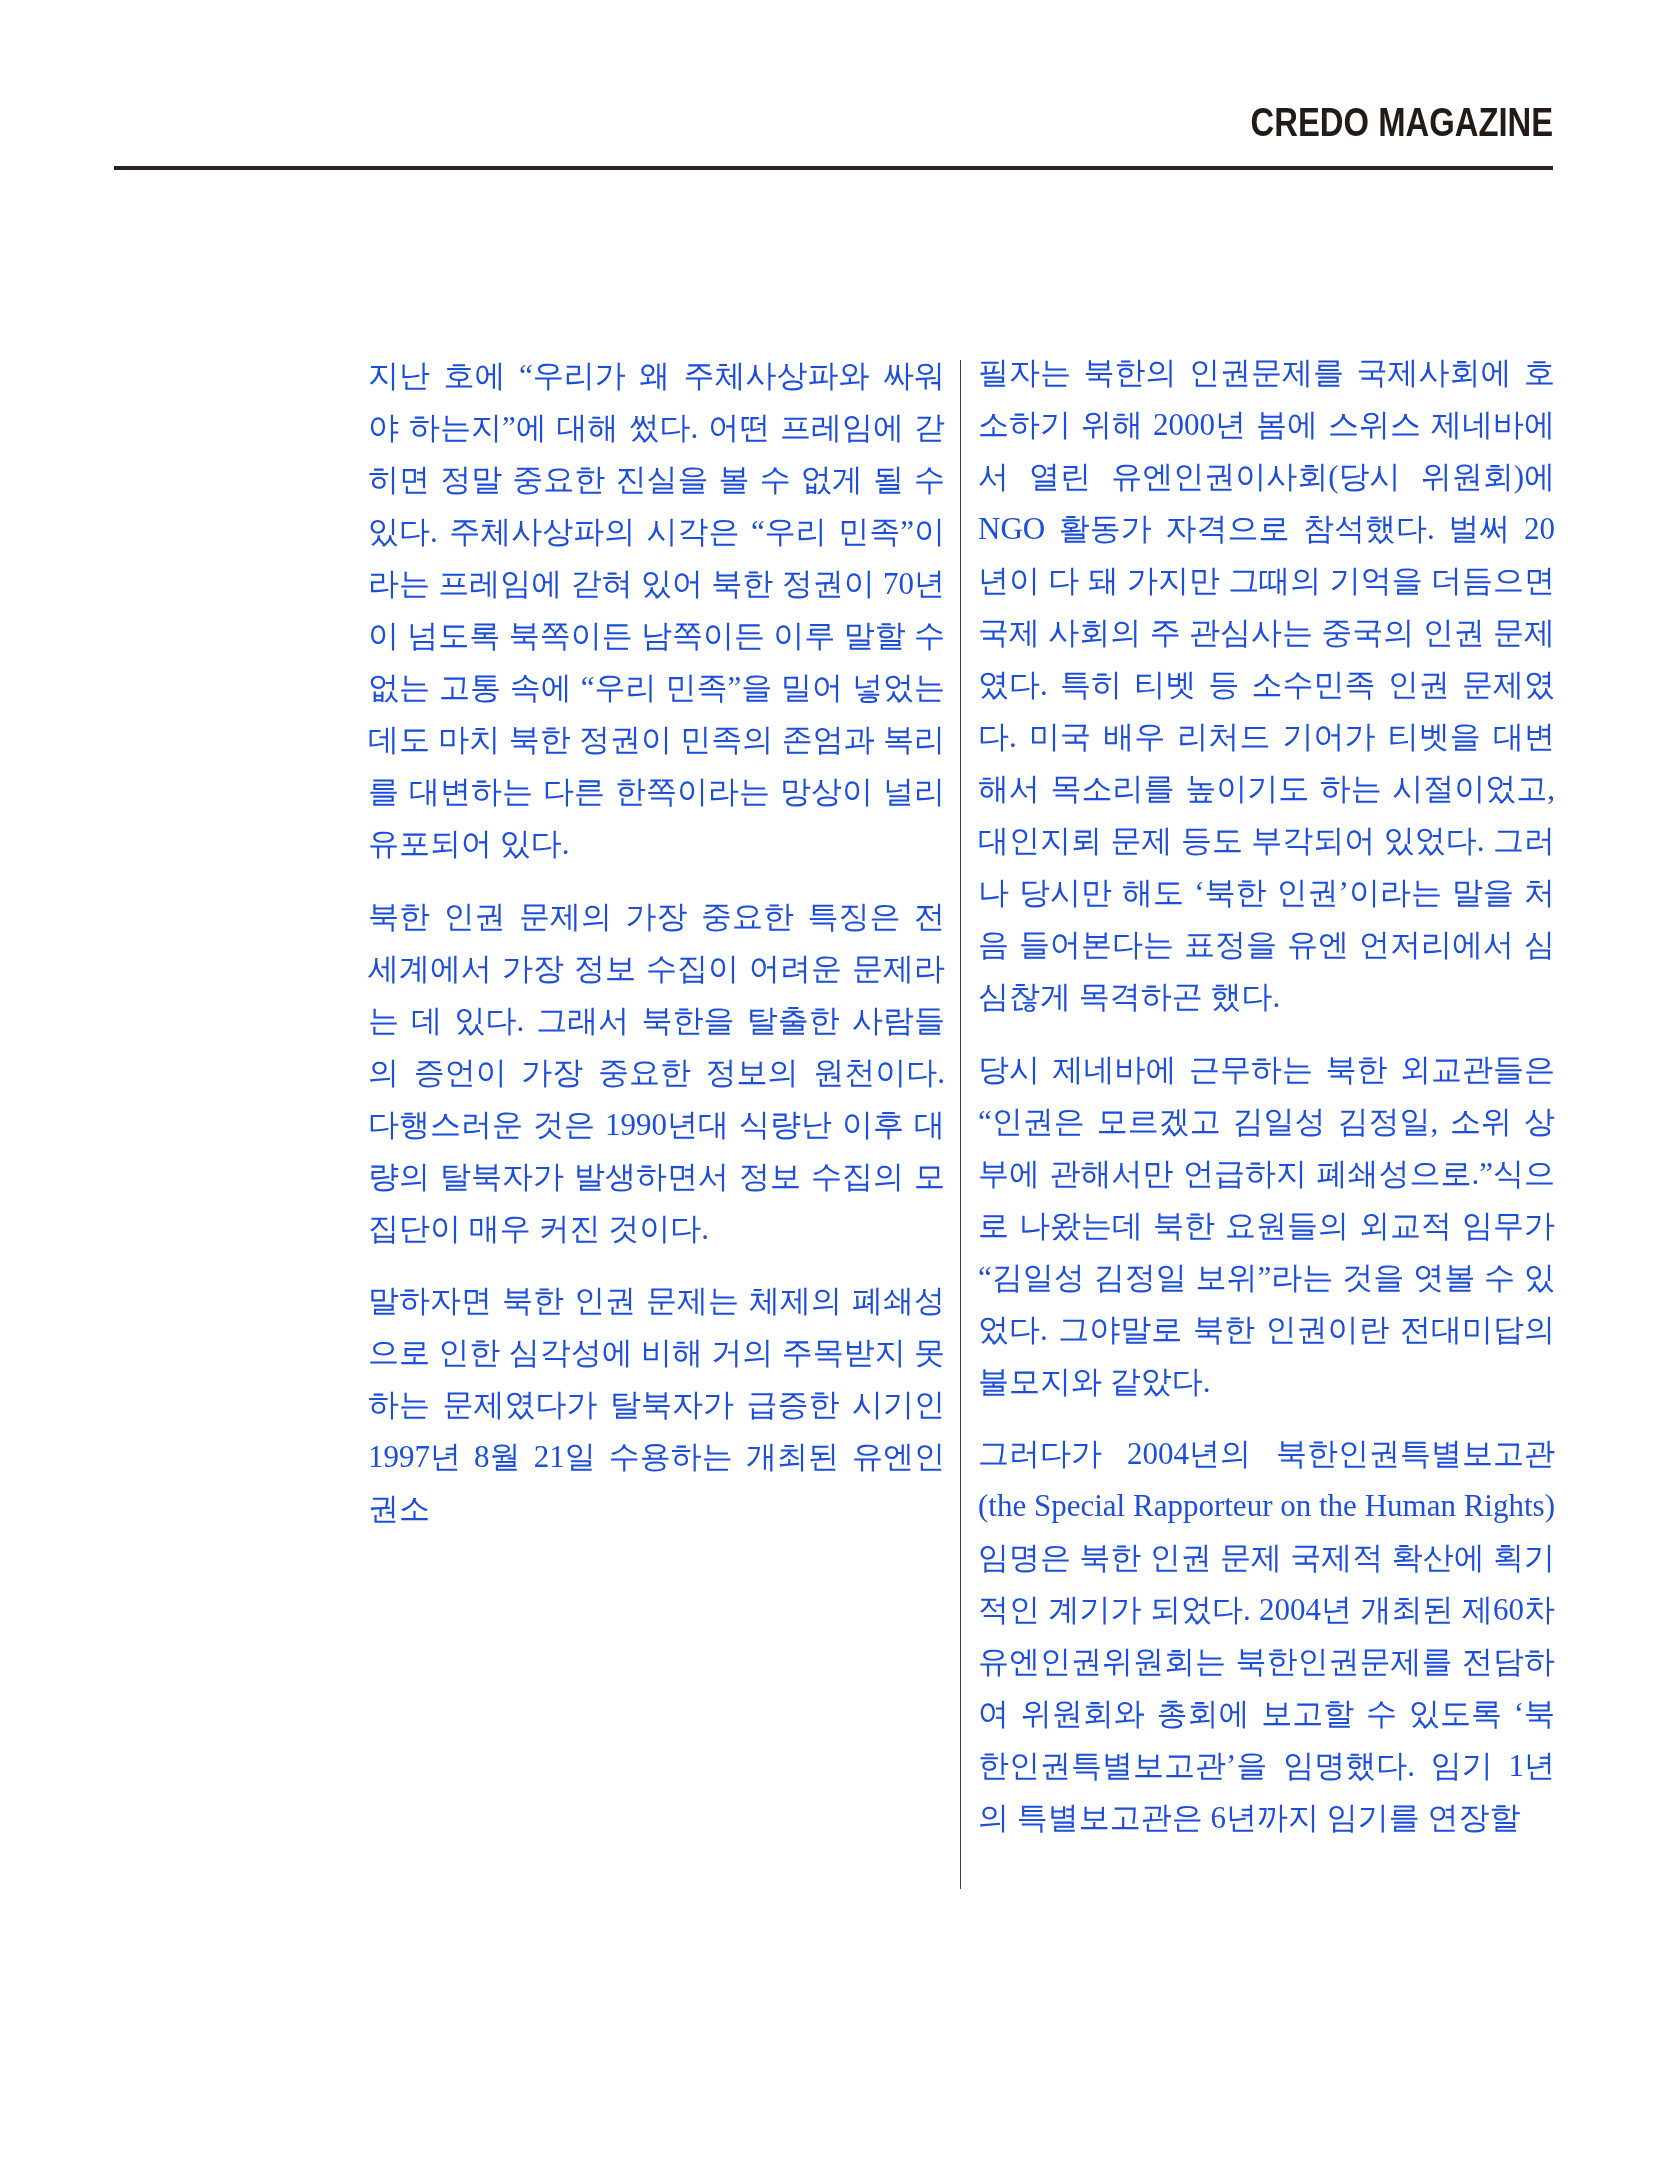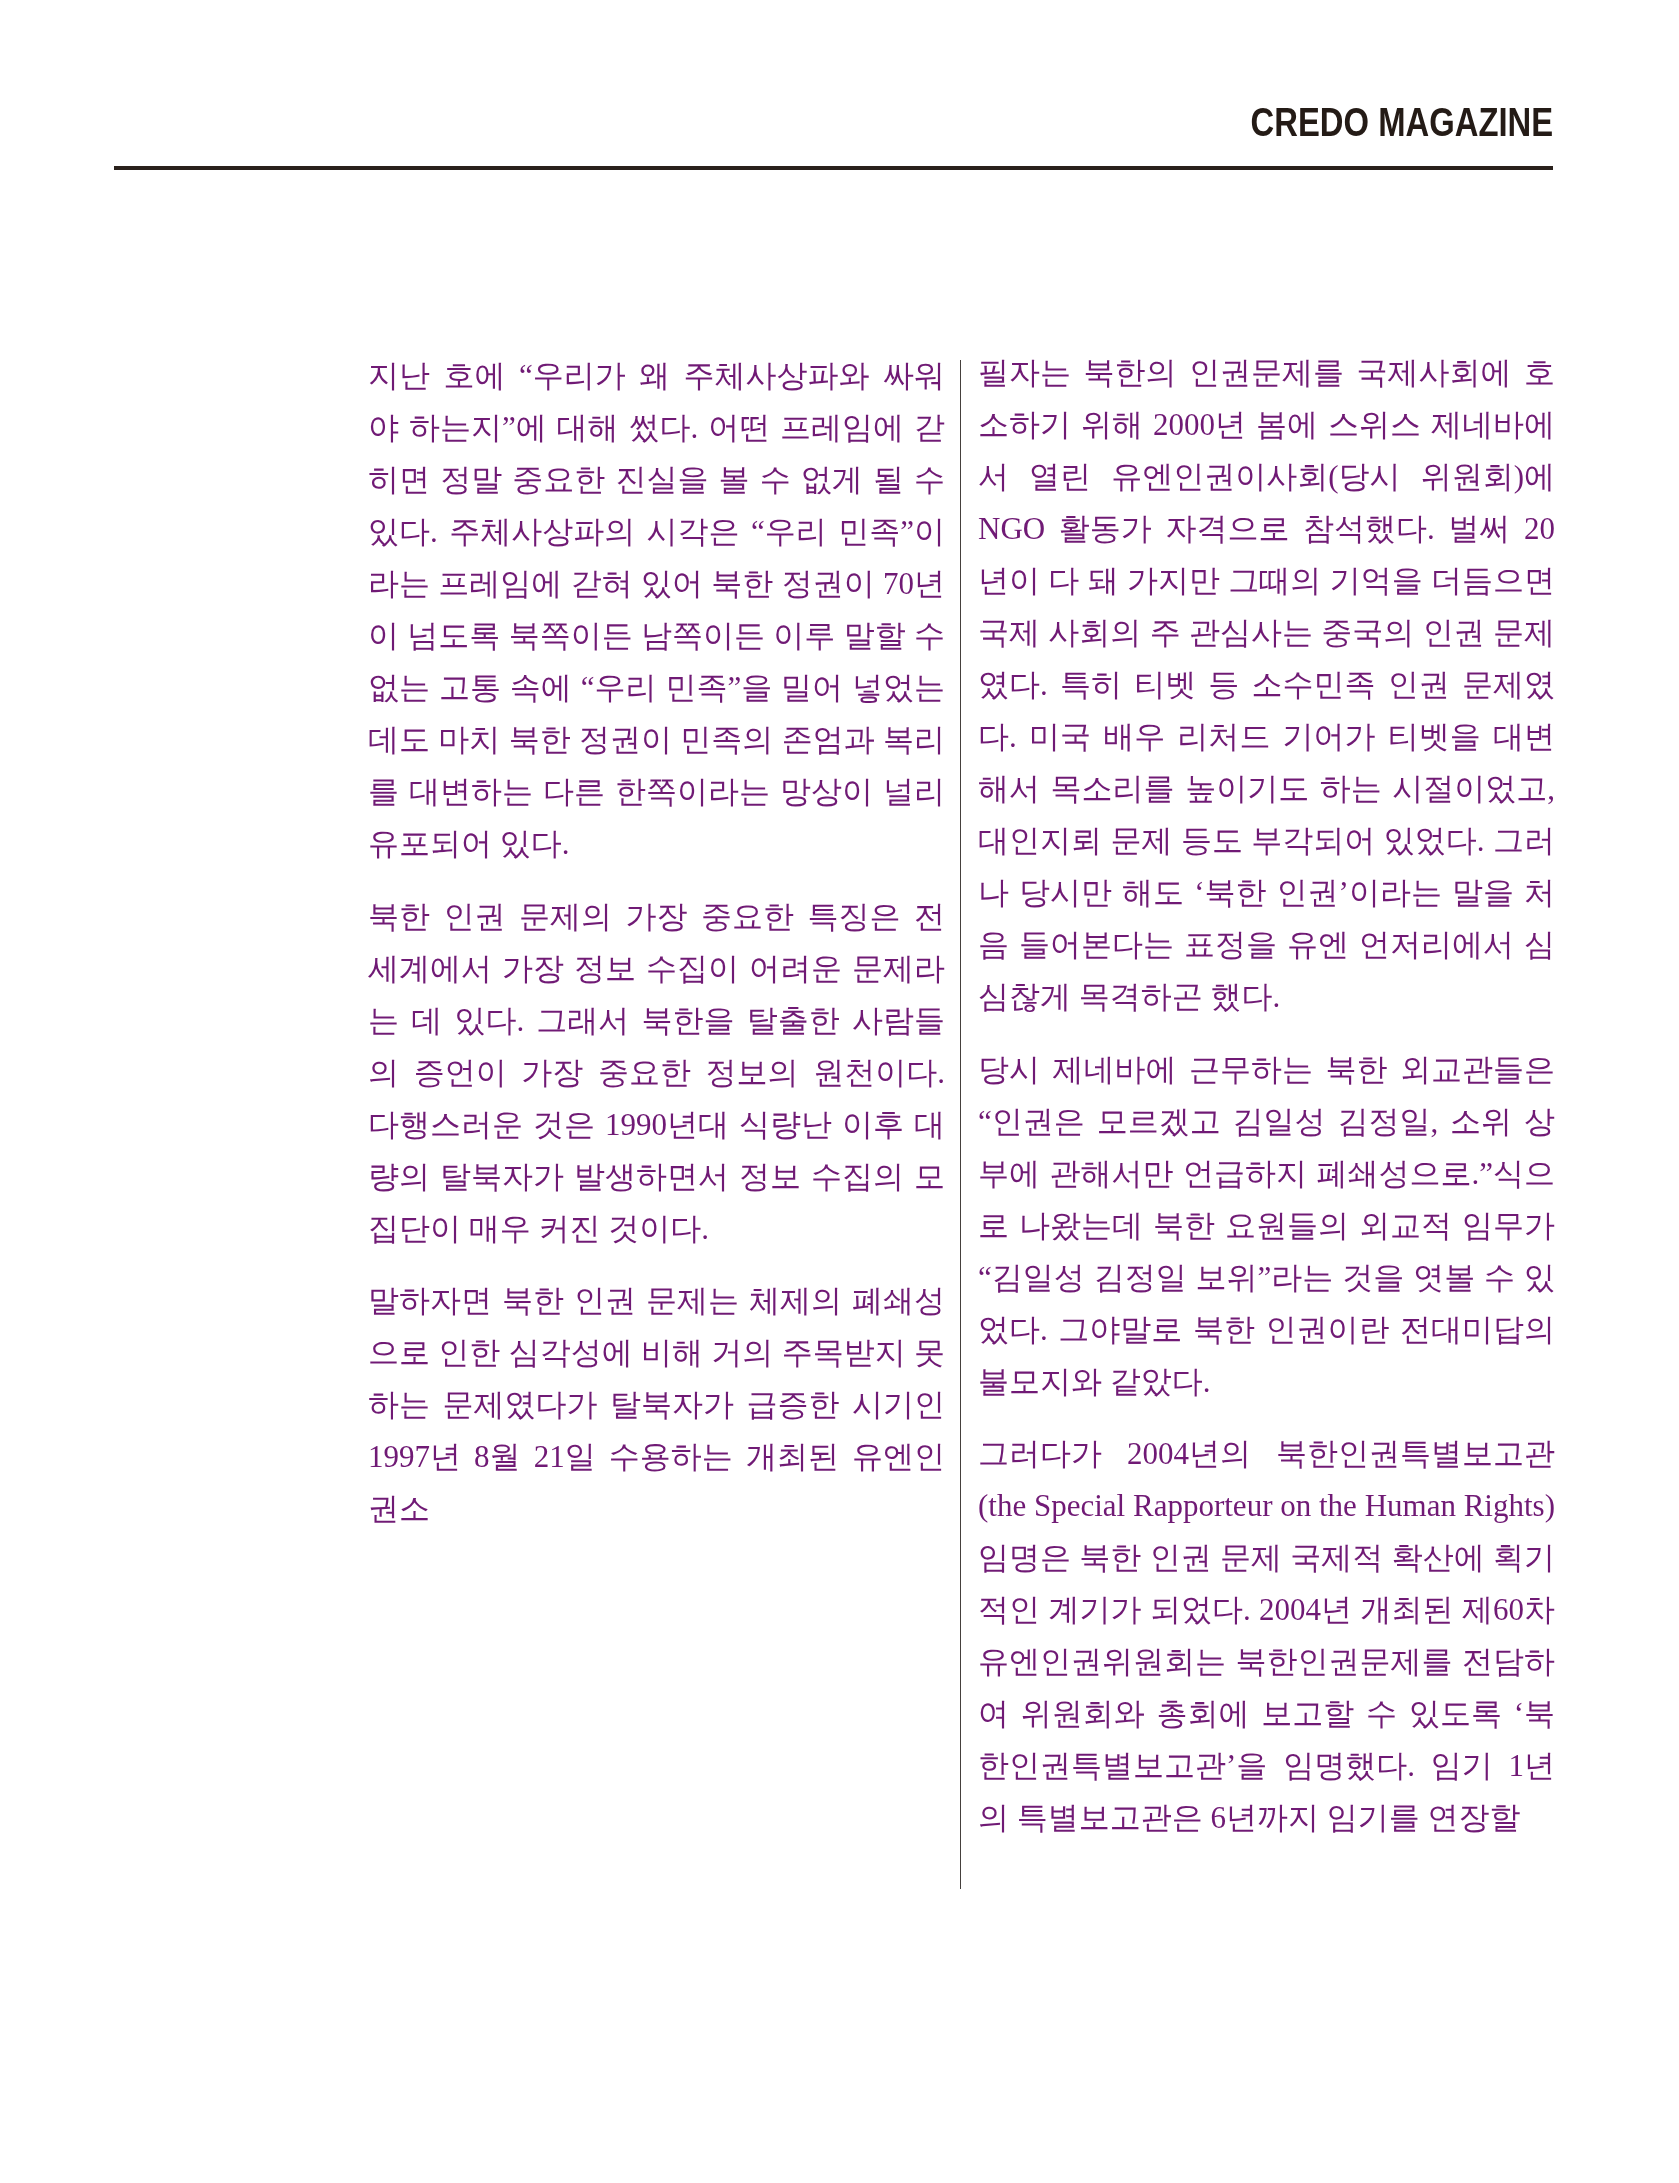--- a/index.html
+++ b/index.html
@@ -42,21 +42,21 @@
     position: absolute;
     width: 577px;
   }
   .column-left  { left: 368px;  top: 350px; }
   .column-right { left: 978px; top: 347px; }
   .column p {
     margin: 0 0 20.6px 0;
     font-size: 31px;
     line-height: 52px;
     text-align: justify;
-    color: #701a75;
+    color: #1d4ed8;
     word-break: normal;
   }
   .column p:last-child { margin-bottom: 0; }
   .column-divider {
     position: absolute;
     left: 960px;
     top: 360px;
     width: 1.4px;
     height: 1628px;
     background: #45403d;

